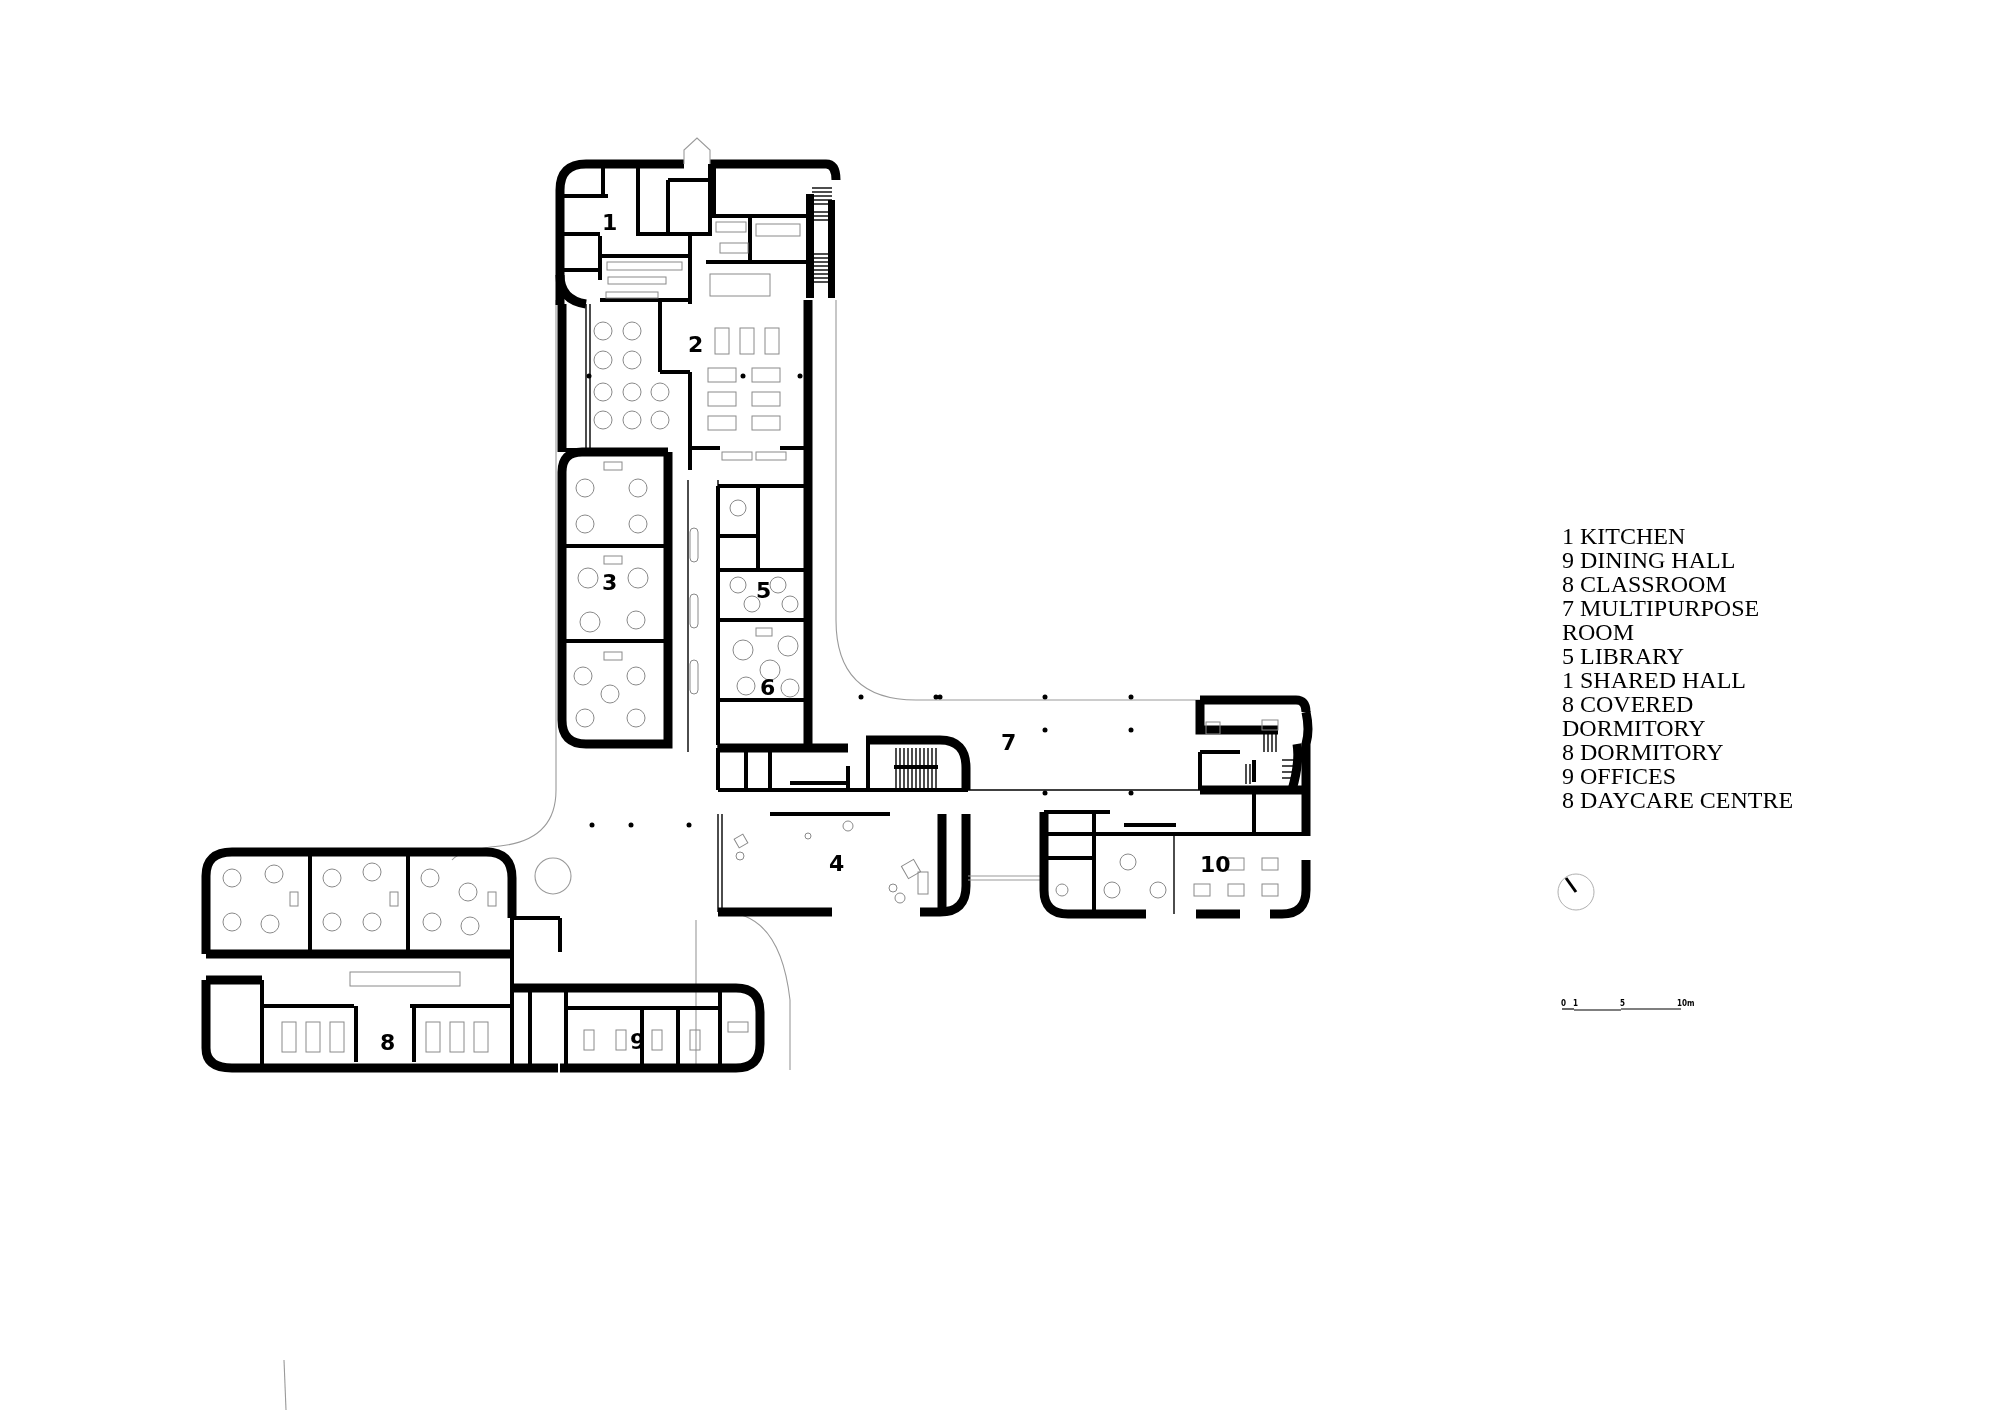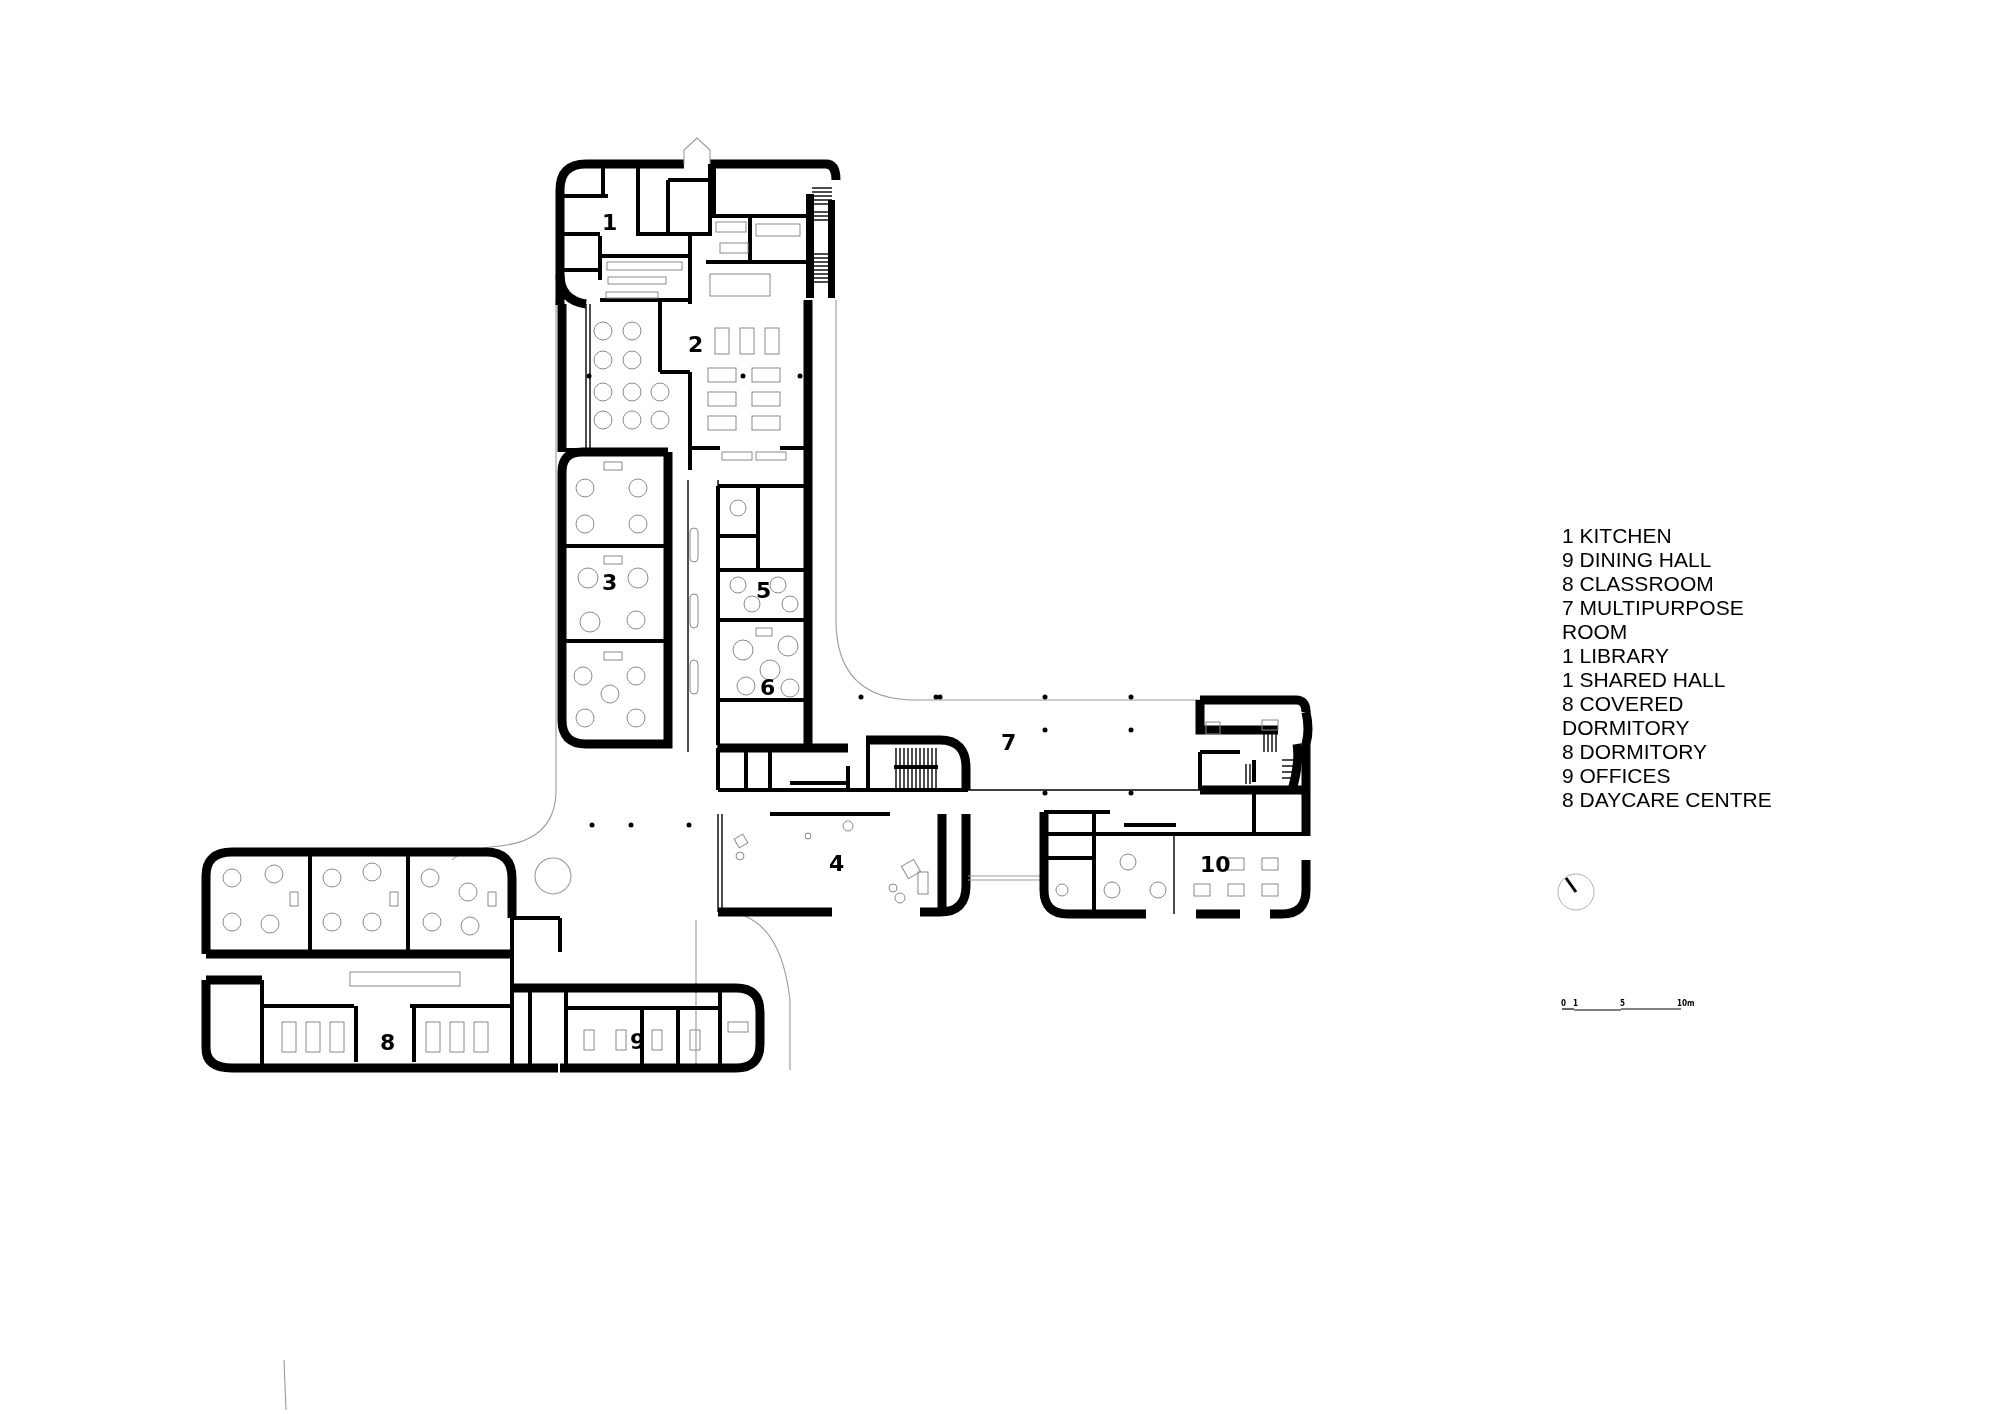--- a/index.html
+++ b/index.html
@@ -5,21 +5,21 @@
   html, body { margin:0; padding:0; background:#ffffff; }
   body { width:2000px; height:1414px; position:relative; overflow:hidden; font-family:"DejaVu Sans", sans-serif; }
   #plan { position:absolute; left:0; top:0; width:2000px; height:1414px; }
   .wall { fill:none; stroke:#000; stroke-width:9; stroke-linecap:butt; stroke-linejoin:miter; }
   .iwall { fill:none; stroke:#000; stroke-width:4; }
   .thin { fill:none; stroke:#000; stroke-width:1.4; }
   .faint { fill:none; stroke:#9a9a9a; stroke-width:1.1; }
   .furn { fill:none; stroke:#8a8a8a; stroke-width:1; }
   .col { fill:#000; }
   .room-num { font-family:"DejaVu Sans", sans-serif; font-weight:bold; font-size:22px; fill:#000; }
-  .legend { position:absolute; left:1562px; top:524px; font-family:Liberation Sans, sans-serif; font-size:21px; line-height:24px; color:#000; }
+  .legend { position:absolute; left:1562px; top:524px; font-family:Liberation Serif, serif; font-size:24px; line-height:24px; color:#000; }
   .legend div { white-space:nowrap; }
   .scale-lbl { font-family:"DejaVu Sans Condensed","DejaVu Sans", sans-serif; font-size:8px; font-weight:bold; fill:#000; }
 </style>
 </head>
 <body>
 
 <svg id="plan" viewBox="0 0 2000 1414" xmlns="http://www.w3.org/2000/svg">
 
   <g>
     <path class="faint" d="M836 300 L836 620 Q836 700 916 700 L1296 700"></path>
@@ -385,20 +385,20 @@
     <text class="scale-lbl" x="1677" y="1006">10m</text>
   </g>
 </svg>
 
 <div class="legend">
   <div>1 KITCHEN</div>
   <div>9 DINING HALL</div>
   <div>8 CLASSROOM</div>
   <div>7 MULTIPURPOSE</div>
   <div>ROOM</div>
-  <div>1 LIBRARY</div>
+  <div>5 LIBRARY</div>
   <div>1 SHARED HALL</div>
   <div>8 COVERED</div>
   <div>DORMITORY</div>
   <div>8 DORMITORY</div>
   <div>9 OFFICES</div>
   <div>8 DAYCARE CENTRE</div>
 </div>
 
 </body></html>

